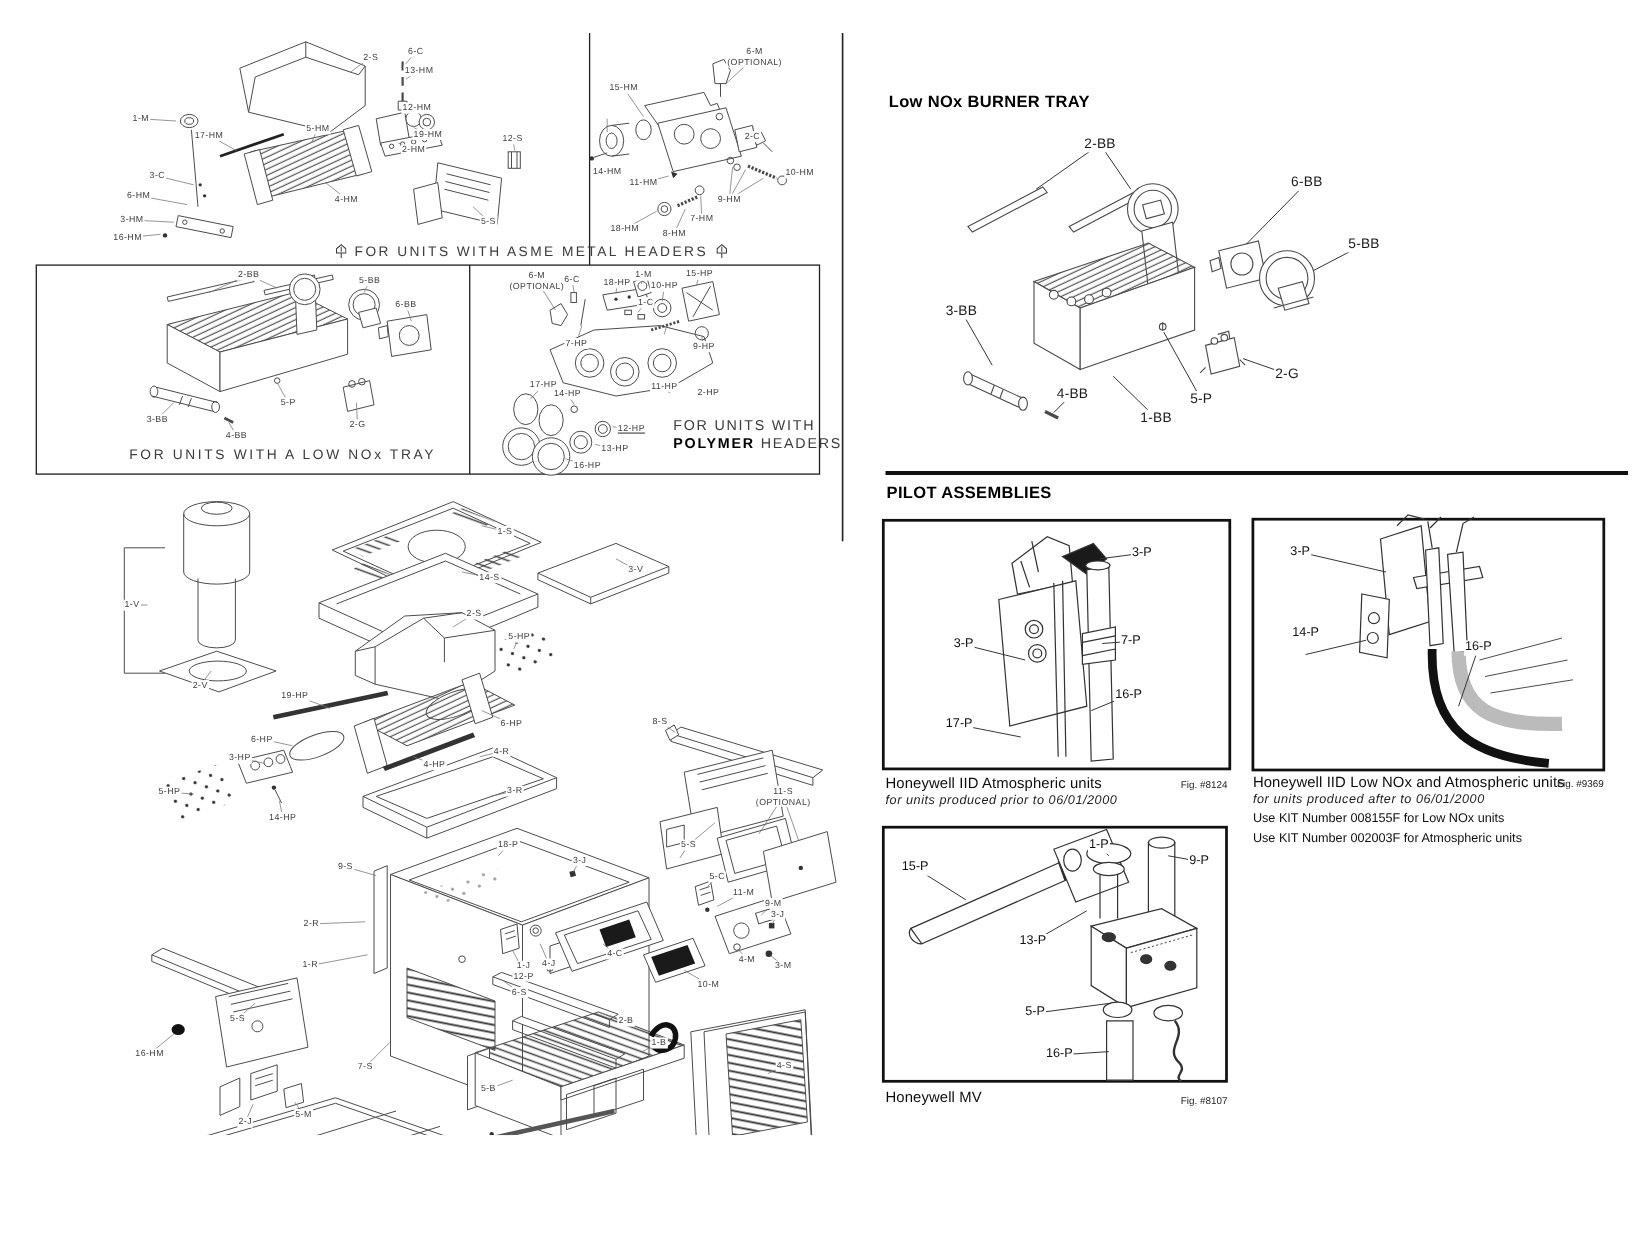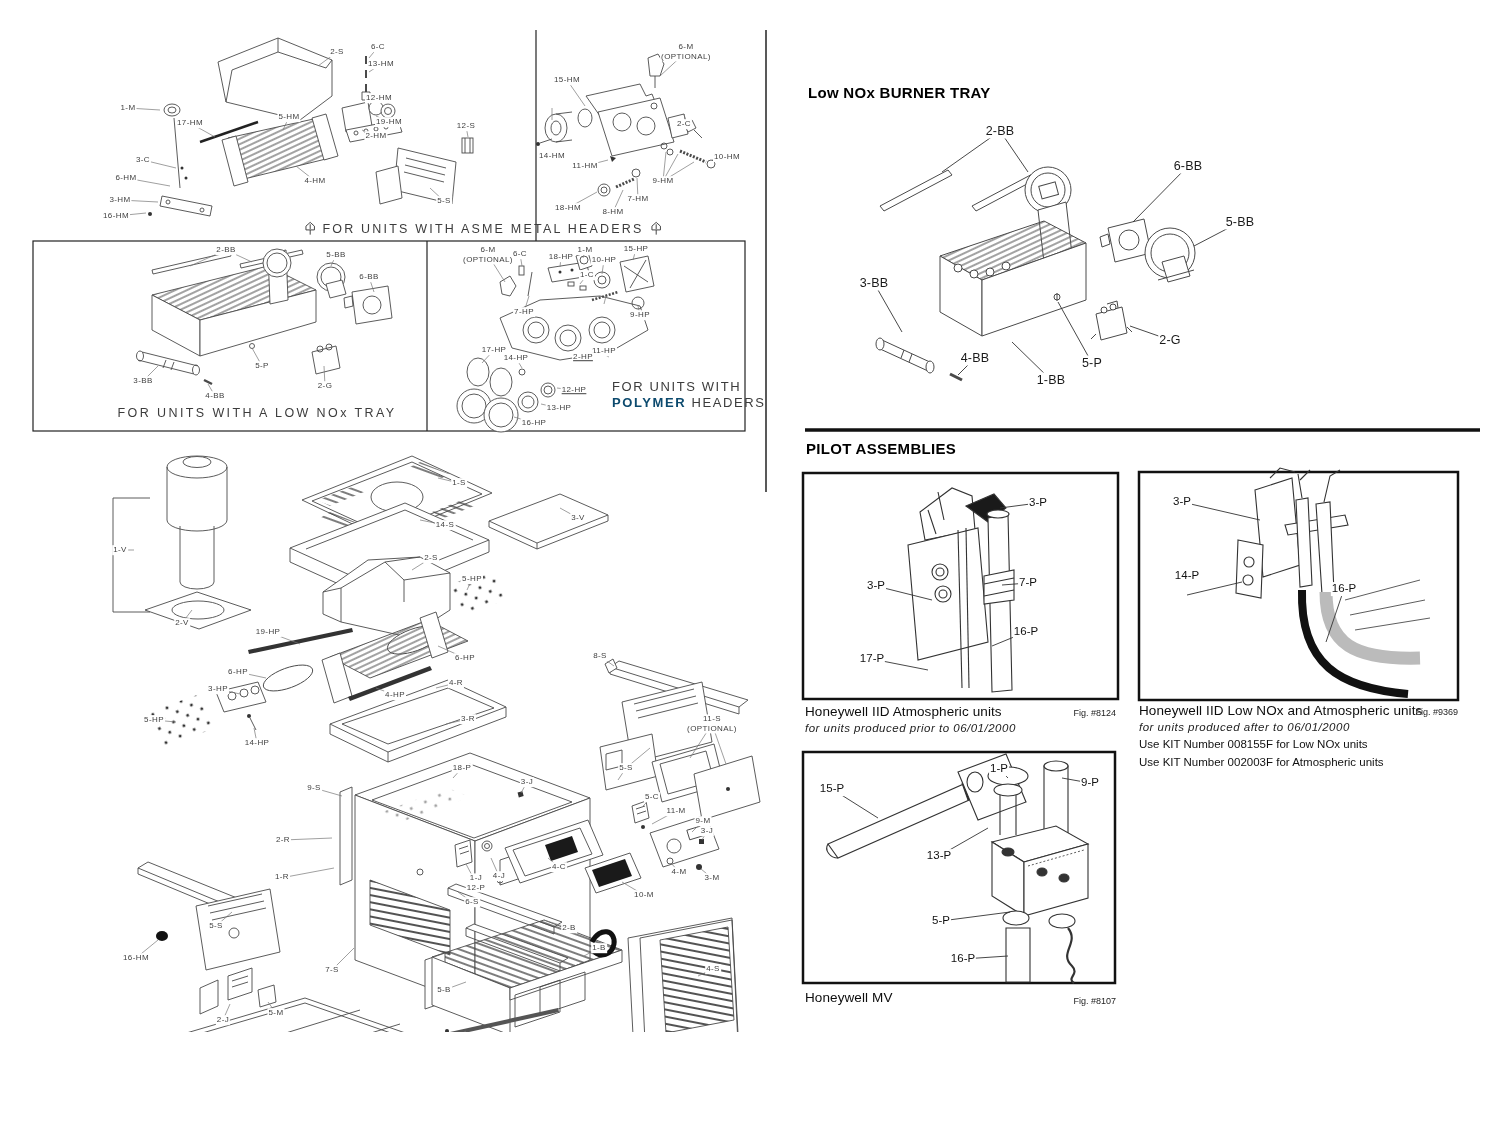--- a/index.html
+++ b/index.html
@@ -17,21 +17,21 @@
   .lead-lg{stroke:#333;stroke-width:0.9;}
   .t{position:absolute;}
   #title-burner{left:808px;top:84px;font-size:15px;font-weight:bold;color:#000;letter-spacing:0.3px;}
   #title-pilot{left:806px;top:440px;font-size:15px;font-weight:bold;color:#000;letter-spacing:0.3px;}
   #cap-asme{left:305px;top:221px;width:356px;display:flex;align-items:center;justify-content:center;
             gap:7px;color:#3c3c3c;font-size:12.5px;letter-spacing:2.2px;white-space:nowrap;}
   #cap-lownox{left:92px;top:406px;width:330px;text-align:center;font-size:12.5px;
               letter-spacing:2.4px;color:#3c3c3c;white-space:nowrap;}
   #cap-polymer{left:612px;top:379px;font-size:13px;letter-spacing:1.6px;color:#3c3c3c;
                line-height:16px;white-space:nowrap;}
-  #cap-polymer b{color:#0c4a6e;}
+  #cap-polymer b{color:#000000;}
   .fig-cap{font-size:13.5px;color:#0d0d0d;letter-spacing:0.1px;white-space:nowrap;}
   #cap-f1{left:805px;top:704px;}
   #note-f1{left:805px;top:722px;font-style:italic;font-size:11.5px;color:#222;letter-spacing:0.5px;}
   #fig-f1{left:1040px;top:708px;width:76px;text-align:right;font-size:9px;color:#222;}
   #cap-f2{left:1139px;top:703px;}
   #fig-f2{left:1400px;top:707px;width:58px;text-align:right;font-size:9px;color:#222;}
   #note-f2{left:1139px;top:721px;font-style:italic;font-size:11.5px;color:#222;letter-spacing:0.5px;}
   #kit1-f2{left:1139px;top:738px;font-size:11.5px;color:#111;}
   #kit2-f2{left:1139px;top:756px;font-size:11.5px;color:#111;}
   #cap-f3{left:805px;top:990px;}
@@ -591,21 +591,21 @@
 (OPTIONAL)</span>
       <span class="part-label lbl-sm" style="left: 520px; top: 254px;">6-C</span>
       <span class="part-label lbl-sm" style="left: 561px; top: 257px;">18-HP</span>
       <span class="part-label lbl-sm" style="left: 585px; top: 250px;">1-M</span>
       <span class="part-label lbl-sm" style="left: 604px; top: 260px;">10-HP</span>
       <span class="part-label lbl-sm" style="left: 636px; top: 249px;">15-HP</span>
       <span class="part-label lbl-sm" style="left: 587px; top: 275px;">1-C</span>
       <span class="part-label lbl-sm" style="left: 524px; top: 312px;">7-HP</span>
       <span class="part-label lbl-sm" style="left: 604px; top: 304px; margin-top: 47px;">11-HP</span>
       <span class="part-label lbl-sm" style="left: 640px; top: 315px;">9-HP</span>
-      <span class="part-label lbl-sm" style="left: 583px; top: 357px; text-decoration: underline;">2-HP</span>
+      <span class="part-label lbl-sm" style="left: 644px; top: 357px;">2-HP</span>
       <span class="part-label lbl-sm" style="left: 494px; top: 350px;">17-HP</span>
       <span class="part-label lbl-sm" style="left: 516px; top: 358px;">14-HP</span>
       <span class="part-label lbl-sm" style="left: 574px; top: 390px; text-decoration: underline;">12-HP</span>
       <span class="part-label lbl-sm" style="left: 559px; top: 408px;">13-HP</span>
       <span class="part-label lbl-sm" style="left: 534px; top: 423px;">16-HP</span>
       <span class="part-label lbl-md" style="left: 1000px; top: 131px;">2-BB</span>
       <span class="part-label lbl-md" style="left: 1188px; top: 166px;">6-BB</span>
       <span class="part-label lbl-md" style="left: 1240px; top: 222px;">5-BB</span>
       <span class="part-label lbl-md" style="left: 874px; top: 283px;">3-BB</span>
       <span class="part-label lbl-md" style="left: 975px; top: 358px;">4-BB</span>

